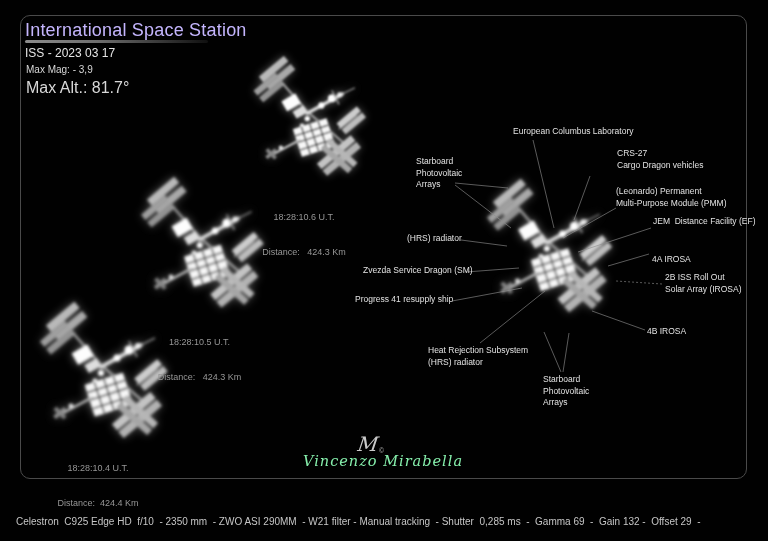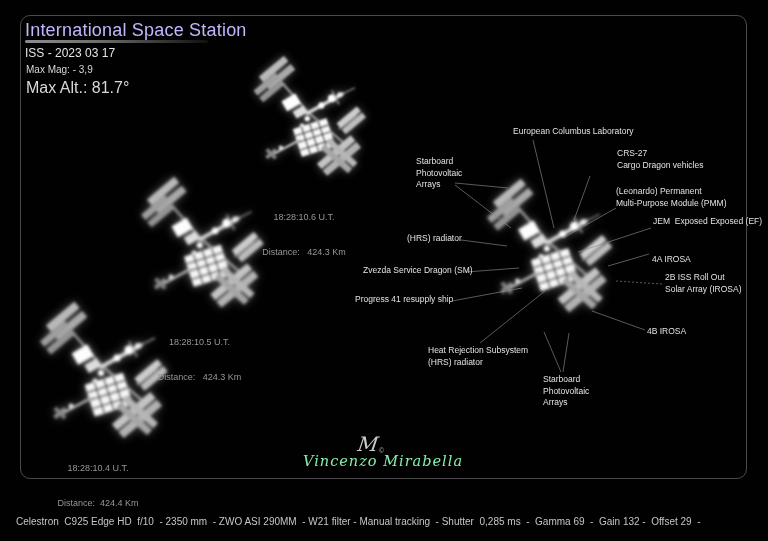--- a/index.html
+++ b/index.html
@@ -163,21 +163,21 @@
   </div>
 
   <div class="lbl" style="left:416px;top:156px;">Starboard
 Photovoltaic
 Arrays</div>
   <div class="lbl" style="left:513px;top:126px;">European Columbus Laboratory</div>
   <div class="lbl" style="left:585px;top:148px;margin-left:32px;">CRS-27
 Cargo Dragon vehicles</div>
   <div class="lbl" style="left:616px;top:186px;">(Leonardo) Permanent
 Multi-Purpose Module (PMM)</div>
-  <div class="lbl" style="left:653px;top:216px;">JEM  Exposed Exposed (EF)</div>
+  <div class="lbl" style="left:653px;top:216px;">JEM  Distance Facility (EF)</div>
   <div class="lbl" style="left:407px;top:233px;">(HRS) radiator</div>
   <div class="lbl" style="left:652px;top:254px;">4A IROSA</div>
   <div class="lbl" style="left:363px;top:265px;">Zvezda Service Dragon (SM)</div>
   <div class="lbl" style="left:665px;top:272px;">2B ISS Roll Out
 Solar Array (IROSA)</div>
   <div class="lbl" style="left:355px;top:294px;">Progress 41 resupply ship</div>
   <div class="lbl" style="left:647px;top:326px;text-align:right;">4B IROSA</div>
   <div class="lbl" style="left:428px;top:345px;">Heat Rejection Subsystem
 (HRS) radiator</div>
   <div class="lbl" style="left:543px;top:374px;">Starboard

